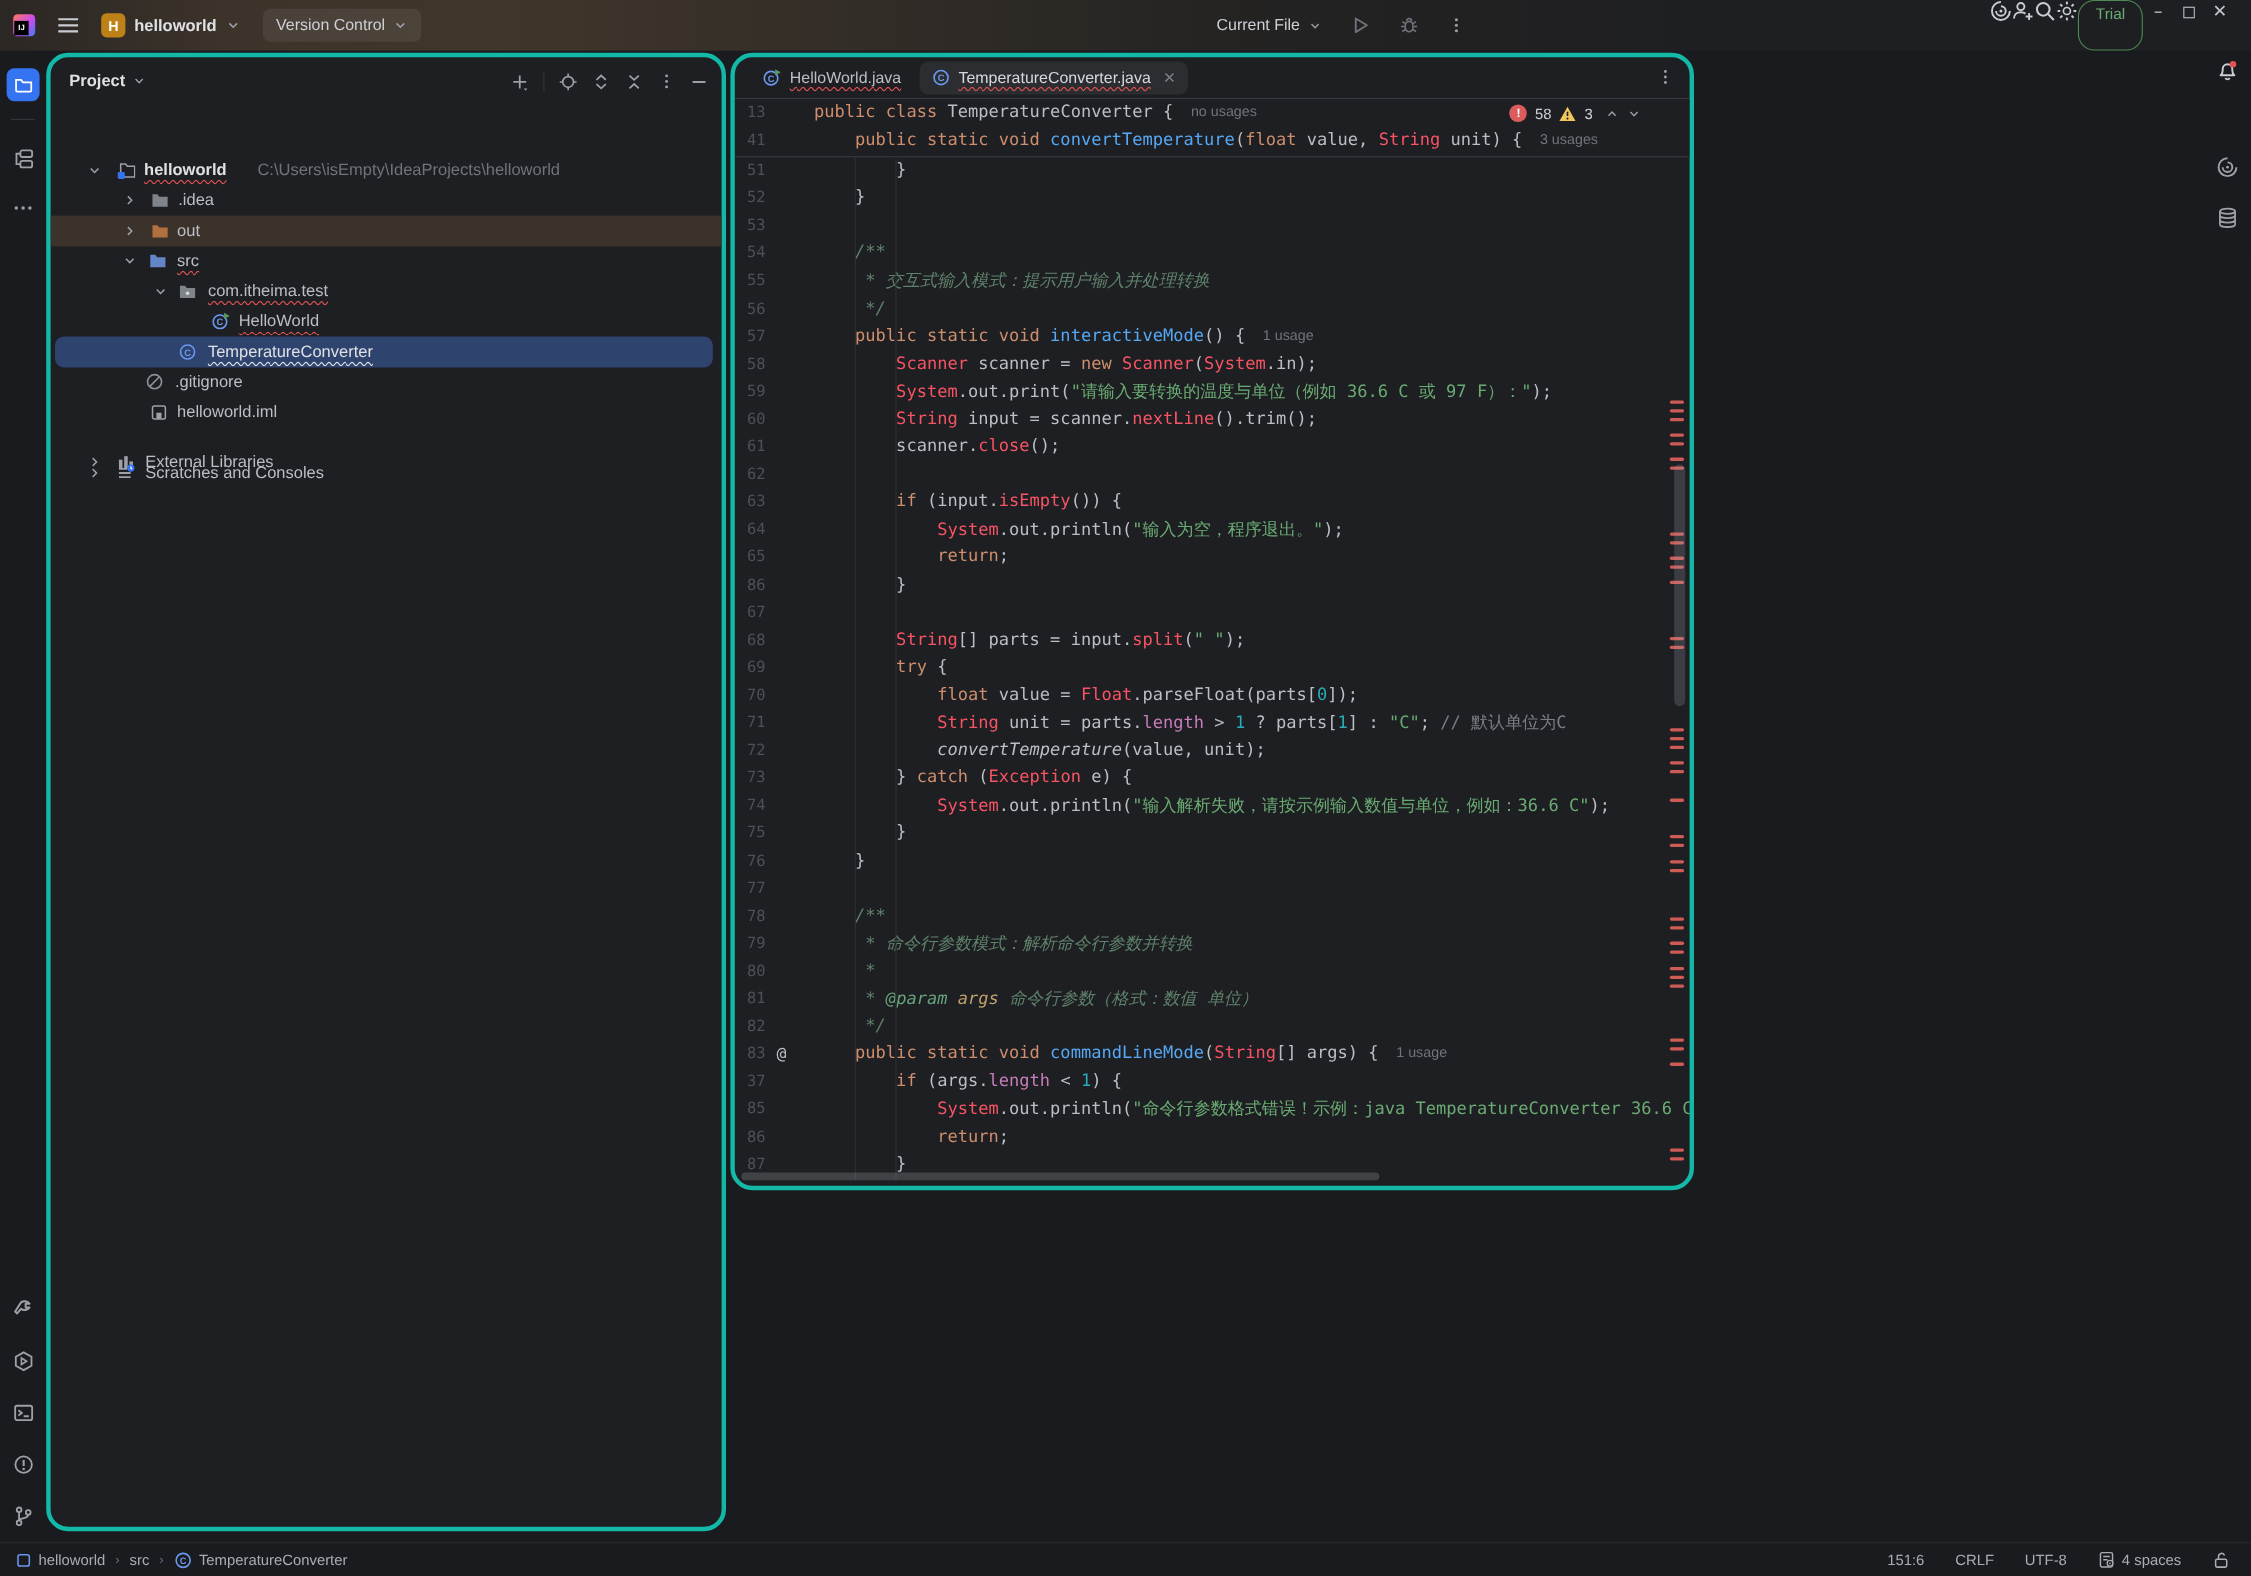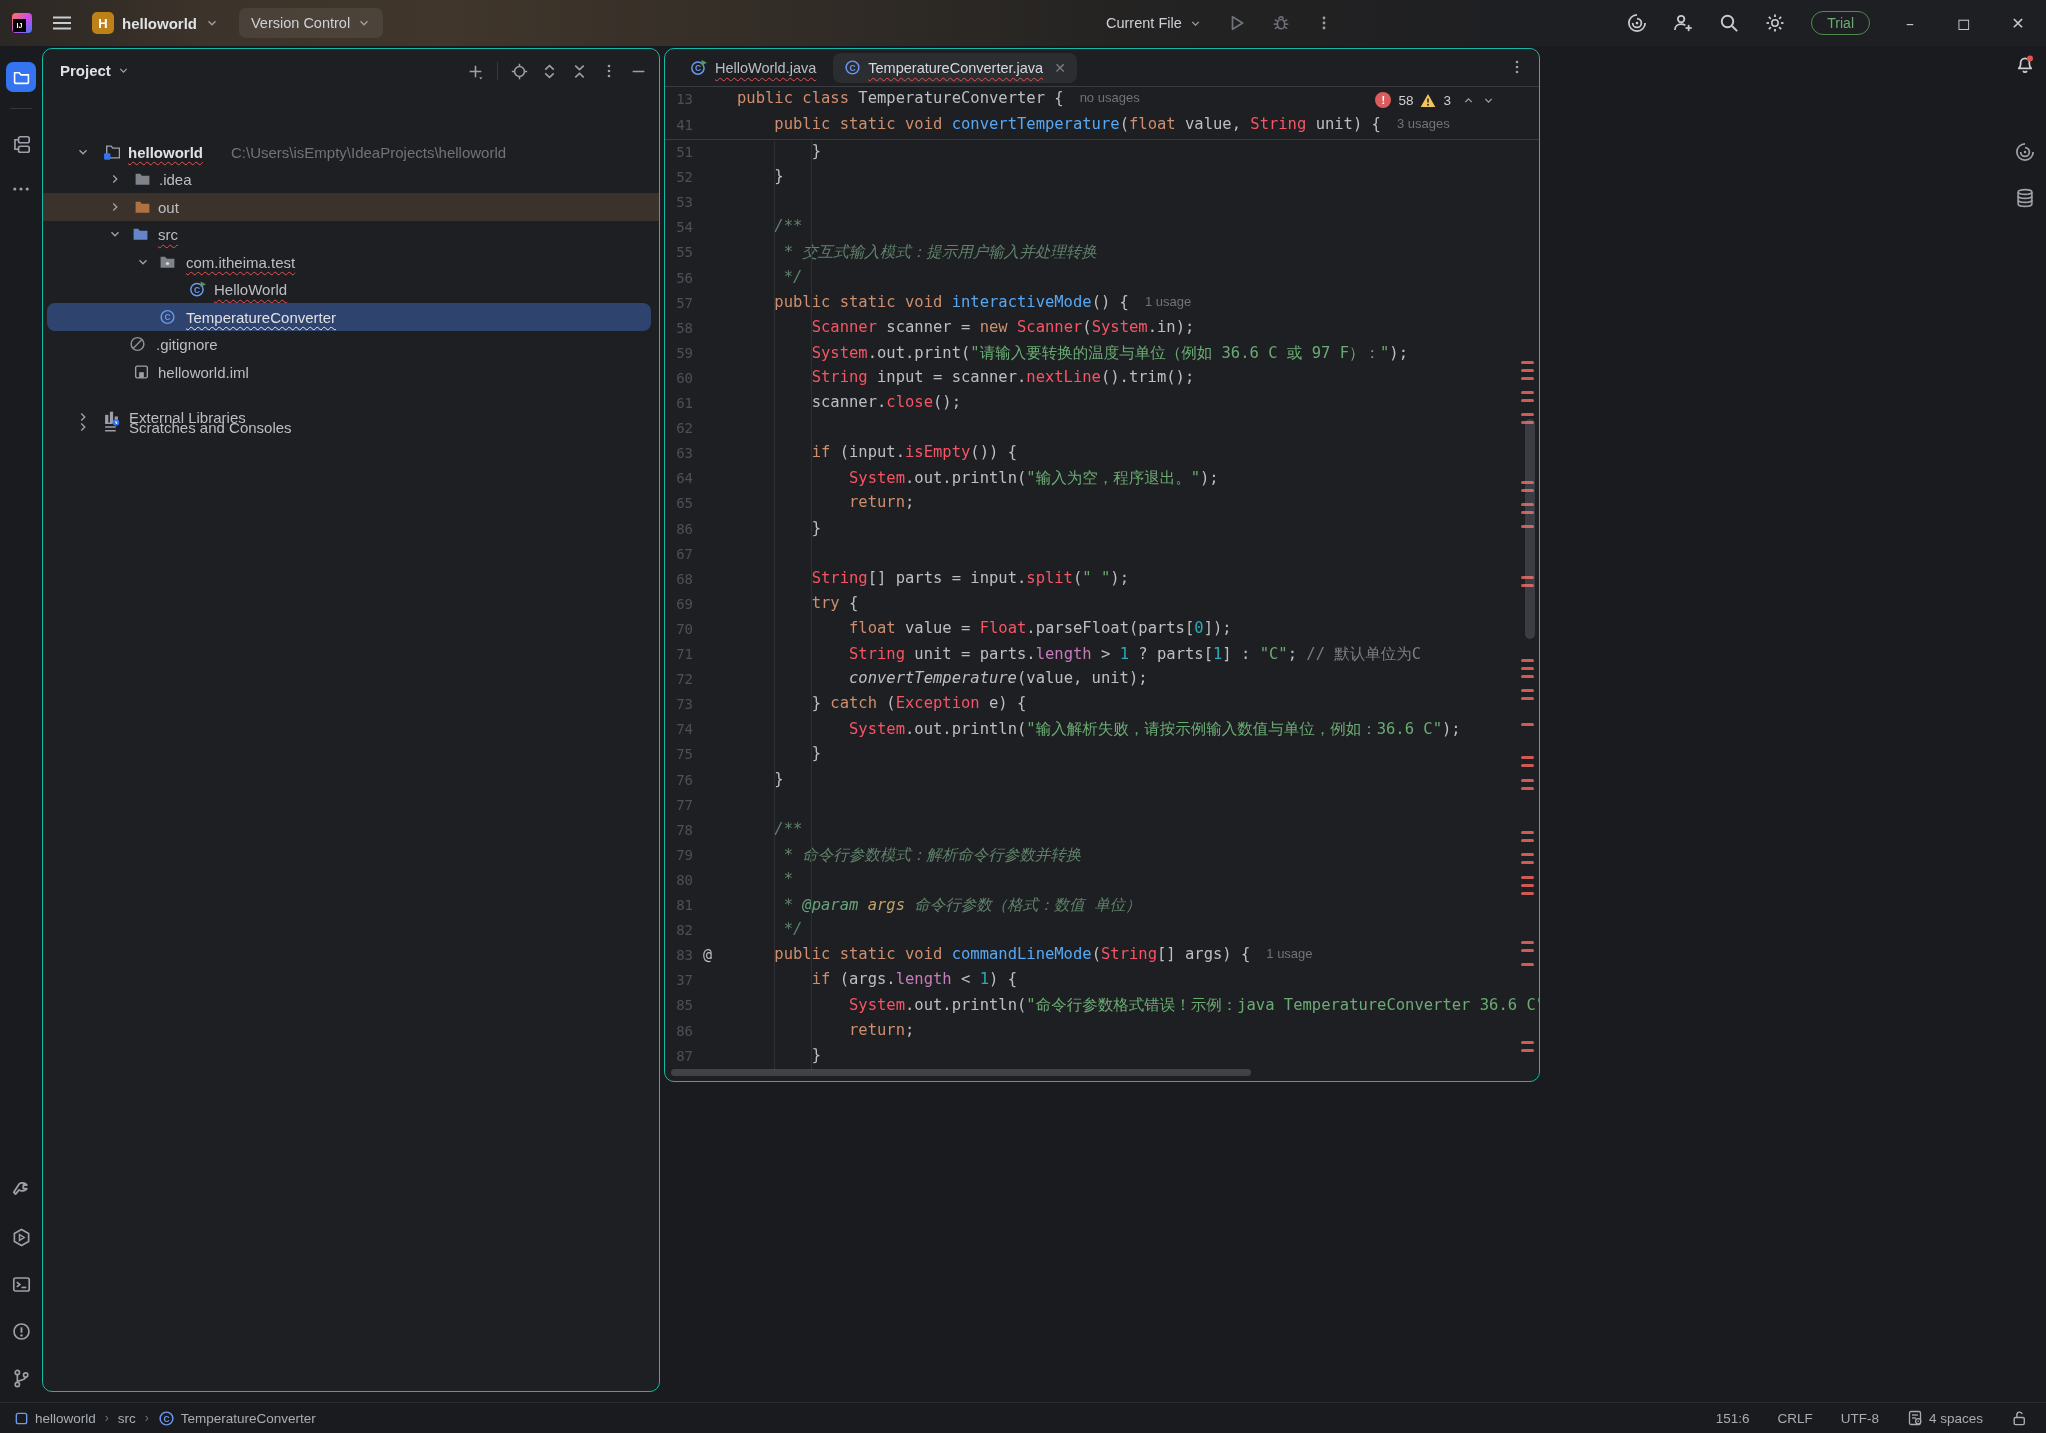--- a/index.html
+++ b/index.html
@@ -6,21 +6,21 @@
   html,body { width:2046px; height:1433px; background:#1a1b1e; overflow:hidden;
     font-family:"Liberation Sans","DejaVu Sans",sans-serif; color:#bcbec4; }
   .abs { position:absolute; }
   svg { display:block; }
 
   
   #titlebar { position:absolute; left:0; top:0; width:2046px; height:46px;
     background:linear-gradient(90deg,#2b2724 0%,#3c332a 10%,#40362b 22%,#332d27 38%,#242322 55%,#1e1f22 75%,#1e1f22 100%); }
   .tb-left { position:absolute; left:12px; top:0; height:46px; display:flex; align-items:center; gap:20px; }
   .tb-mid  { position:absolute; left:1106px; top:0; height:46px; display:flex; align-items:center; gap:26px; }
-  .tb-right{ position:absolute; right:14px; top:0; height:46px; display:flex; align-items:center; gap:26px; }
+  .tb-right{ position:absolute; right:14px; top:0; height:46px; display:flex; }
   .logo { width:20px; height:20px; border-radius:4px;
     background:linear-gradient(135deg,#ff7757,#c94bf0 55%,#3a7df0); position:relative; }
   .logo::after{ content:"IJ"; position:absolute; left:1px; bottom:1px; width:13px; height:13px;
     background:#000; color:#fff; font-size:7px; font-weight:bold; display:flex; align-items:center; justify-content:center; }
   .proj-widget { display:flex; align-items:center; gap:8px; cursor:default; }
   .h-badge { width:22px; height:22px; border-radius:5px; background:#bd8117; color:#fff;
     font-weight:bold; font-size:13px; display:flex; align-items:center; justify-content:center; }
   .proj-name { color:#dfe1e5; font-weight:600; font-size:15px; }
   .vc-pill { display:flex; align-items:center; gap:7px; background:rgba(255,255,255,.07);
     border-radius:7px; padding:7px 12px; color:#ced0d6; font-size:14.5px; }
@@ -31,21 +31,21 @@
   
   #left-bar { position:absolute; left:0; top:46px; width:42px; height:1356px; display:flex; flex-direction:column; align-items:center; }
   #right-bar{ position:absolute; right:0; top:46px; width:42px; height:1356px; }
   .tool-active { width:30px; height:30px; border-radius:7px; background:#3574f0;
     display:flex; align-items:center; justify-content:center; margin-top:16px; }
   .tool-ic { margin-top:26px; }
   .tb-divider { width:22px; height:1px; background:#35373b; margin-top:16px; }
   .bottom-stack { margin-top:auto; margin-bottom:14px; display:flex; flex-direction:column; gap:28px; align-items:center; }
 
   
-  .card { position:absolute; background:#1e1f22; border:1px solid #14b8a6; border-radius:10px; }
+  .card { position:absolute; background:#1e1f22; border:4px solid #14b8a6; border-radius:20px; }
   #project-panel { left:42px; top:48px; width:618px; height:1344px; overflow:hidden; }
   #editor-card   { left:664px; top:48px; width:876px; height:1034px; overflow:hidden; }
 
   
   .pp-header { position:relative; height:44px; }
   .pp-title { position:absolute; left:17px; top:13px; font-size:15px; font-weight:bold; color:#dfe1e5;
     display:flex; gap:6px; align-items:center; }
   .pp-icons { position:absolute; right:12px; top:13px; display:flex; gap:13px; align-items:center; }
   .tree-row { position:absolute; left:0; width:100%; height:27.5px; font-size:15px; }
   .tree-row .rowbg { position:absolute; inset:0; }

